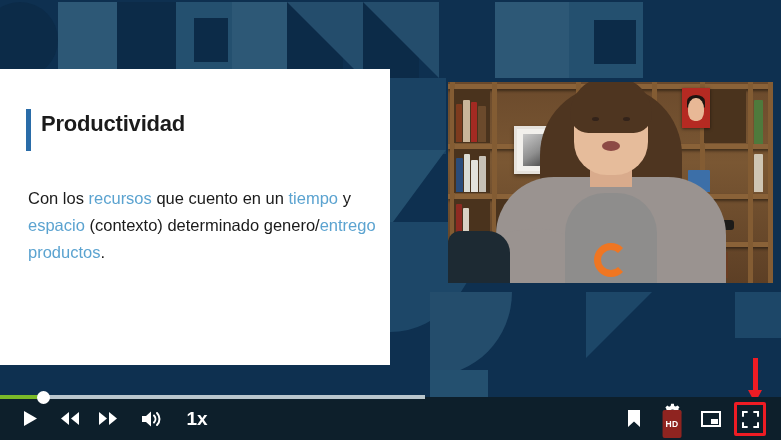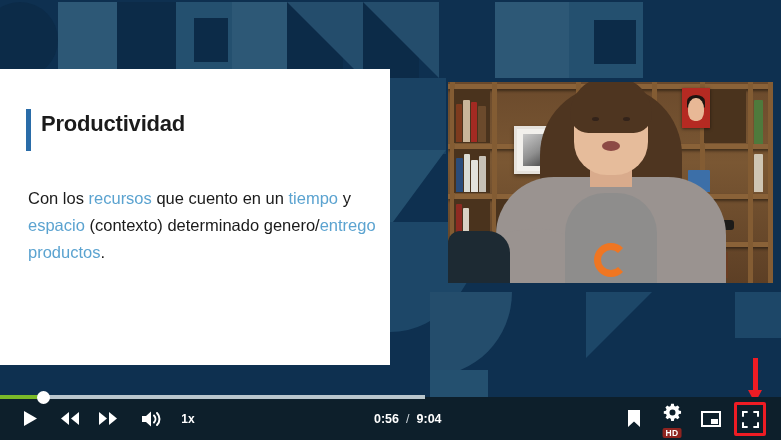--- a/index.html
+++ b/index.html
@@ -295,21 +295,21 @@
     color: #ffffff;
     display: flex; align-items: center; justify-content: center;
     cursor: pointer;
     position: absolute;
     top: 0; height: 43px;
   }
   #btn-play   { left: 16px;  width: 28px; }
   #btn-rew    { left: 56px;  width: 28px; }
   #btn-fwd    { left: 94px;  width: 28px; }
   #btn-vol    { left: 136px; width: 30px; }
-  #btn-speed  { left: 171px; width: 34px; font-size: 12px; font-weight: bold; }
+  #btn-speed  { left: 180px; width: 34px; font-size: 19px; font-weight: bold; }
   #time-display {
     position: absolute; left: 374px; top: 0; height: 43px;
     display: flex; align-items: center; gap: 7px;
     color: #ffffff; font-size: 12.5px; font-weight: bold;
   }
   #time-display .sep { color: #c9d2d8; font-weight: normal; }
 
   #btn-bookmark { left: 621px; width: 26px; }
   #btn-quality  { left: 657px; width: 30px; }
   #btn-pip      { left: 697px; width: 28px; }
@@ -320,21 +320,21 @@
     border-radius: 2px;
   }
   #hd-badge {
     position: absolute;
     left: 50%; transform: translateX(-50%);
     bottom: 2px;
     background: #8f2420;
     color: #ffffff;
     font-size: 8.5px;
     font-weight: bold;
-    padding: 0 3px;
+    padding: 9px 3px;
     border-radius: 2px;
     letter-spacing: .3px;
   }
   #btn-quality .gearwrap { position: relative; top: -4px; }
 </style>
 </head>
 <body>
 
 <div id="player">
 
@@ -484,25 +484,20 @@
     <div class="ctrl" id="btn-vol">
       <svg width="21" height="18" viewBox="0 0 21 18">
         <path d="M1 6 H5 L10 1.5 V16.5 L5 12 H1 Z" fill="#ffffff"></path>
         <path d="M13 5.5 a5 5 0 0 1 0 7" stroke="#ffffff" stroke-width="2" fill="none" stroke-linecap="round"></path>
         <path d="M16 3 a8.5 8.5 0 0 1 0 12" stroke="#ffffff" stroke-width="2" fill="none" stroke-linecap="round"></path>
       </svg>
     </div>
 
     <div class="ctrl" id="btn-speed">1x</div>
 
-    <div id="time-display">
-      <span>0:56</span>
-      <span class="sep">/</span>
-      <span>9:04</span>
-    </div>
 
     <div class="ctrl" id="btn-bookmark">
       <svg width="14" height="19" viewBox="0 0 14 19">
         <path d="M1 1 H13 V18 L7 12.5 L1 18 Z" fill="#ffffff"></path>
       </svg>
     </div>
 
     <div class="ctrl" id="btn-quality">
       <span class="gearwrap">
         <svg width="19" height="19" viewBox="0 0 24 24">

